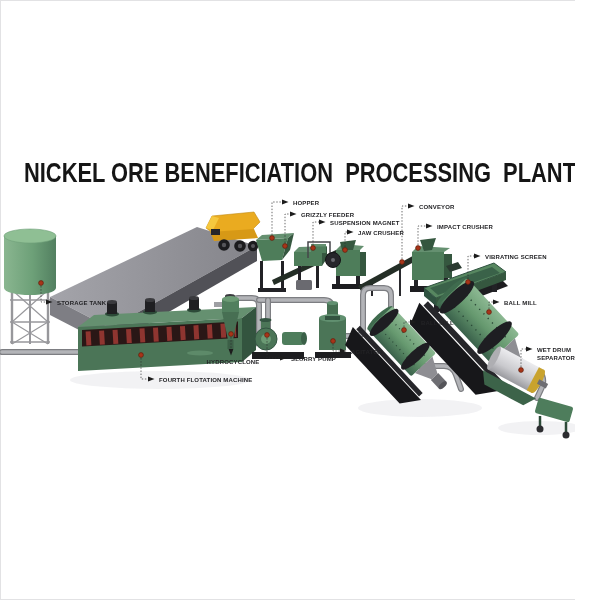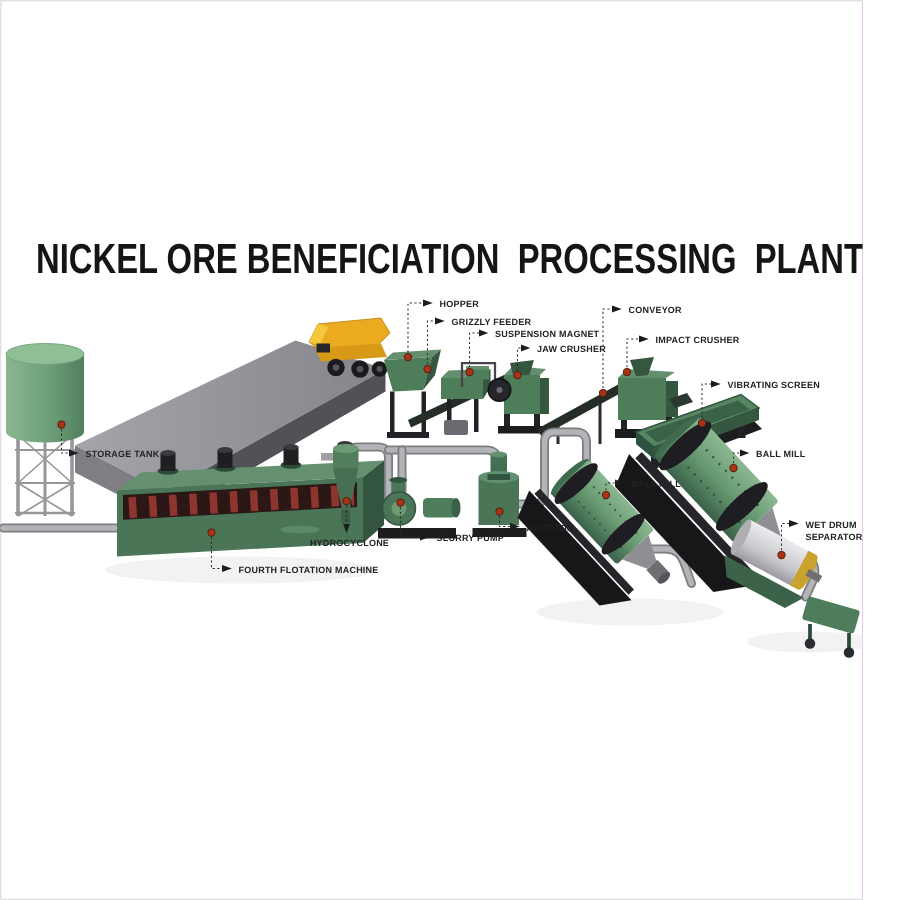--- a/index.html
+++ b/index.html
@@ -1,16 +1,16 @@
 <!DOCTYPE html>
 <html><head>
 <meta charset="utf-8">
 <style>
   html,body{margin:0;padding:0;background:#fff;}
-  .stage{position:relative;width:575px;height:600px;background:#a21caf;overflow:hidden;}
+  .stage{position:relative;width:575px;height:600px;background:#f0abfc;overflow:hidden;}
   svg{display:block;}
   .ttl{font-family:"Liberation Sans",sans-serif;font-weight:bold;font-size:28px;fill:#151515;}
   .lbl{font-family:"Liberation Sans",sans-serif;font-weight:bold;font-size:6px;fill:#232326;letter-spacing:.15px;}
   .leader{fill:none;stroke:#2b2b2b;stroke-width:.7;stroke-dasharray:1.4 1.7;}
   .pipe-o{fill:none;stroke:#7d7e82;stroke-width:6;stroke-linejoin:round;stroke-linecap:round;}
   .pipe-i{fill:none;stroke:#b3b4b8;stroke-width:3.6;stroke-linejoin:round;stroke-linecap:round;}
   .belt{fill:#242e26;}
   .blk{fill:#1d1d20;}
   .grn{fill:#4e7d5a;}
   .grn-d{fill:#35573f;}

